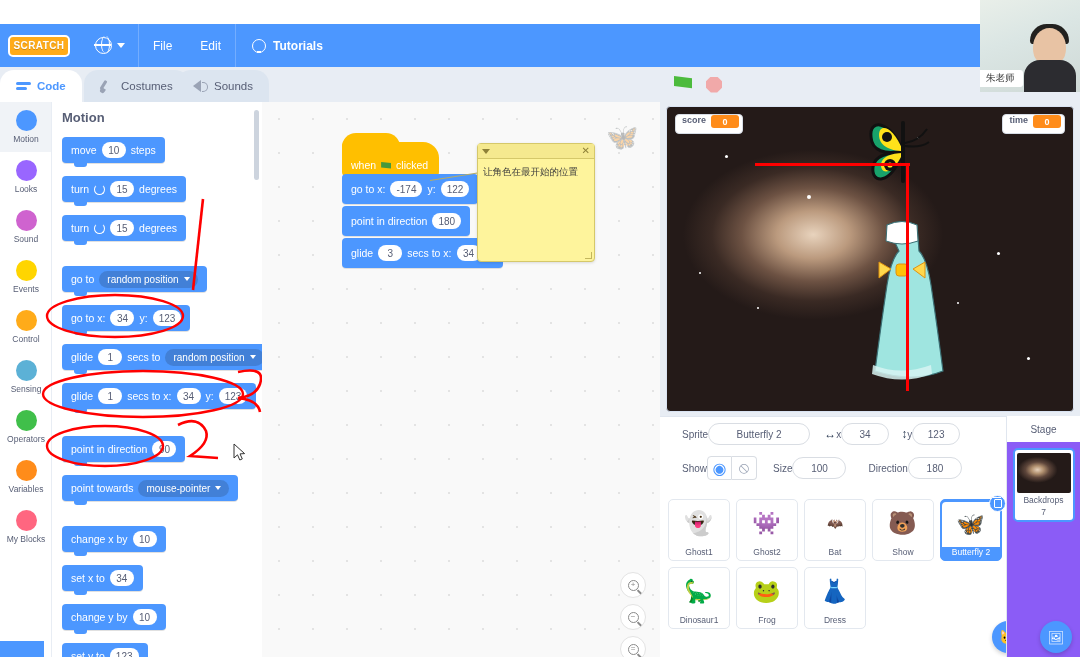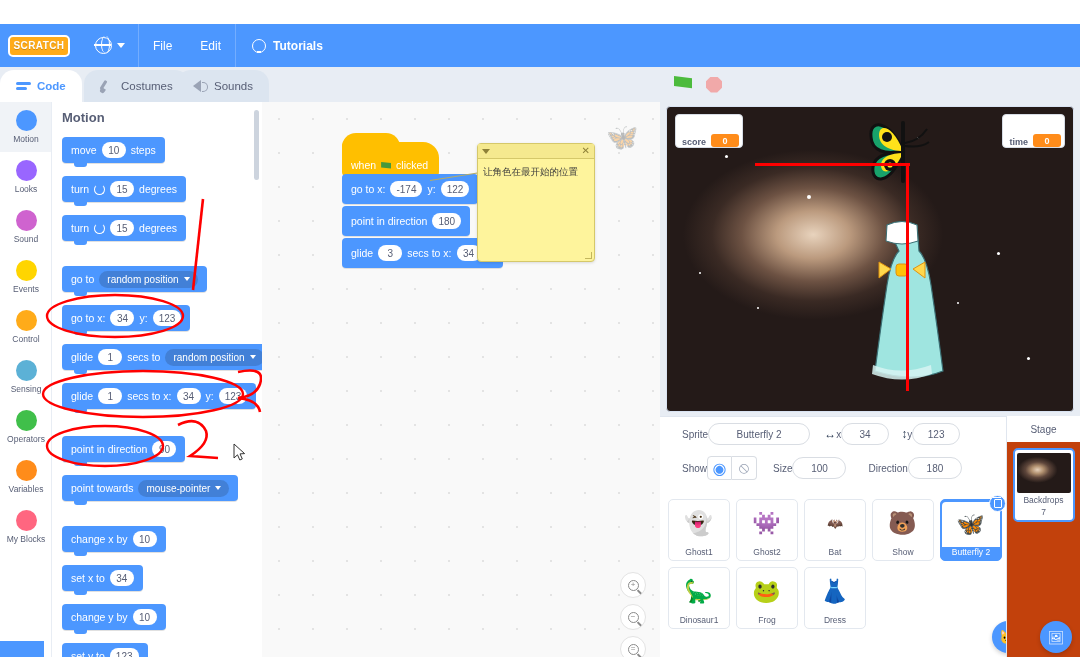--- a/index.html
+++ b/index.html
@@ -243,22 +243,22 @@
   .stage {
     position:relative; width:408px; height:306px; border-radius:4px;
     overflow:hidden; border:1px solid #d9e3f2;
     background:
       radial-gradient(ellipse 130px 85px at 36% 42%, #e8d3bd 0%, #bb9a7e 28%, #6d5243 55%, #3a2a24 78%, #241a18 100%),
       radial-gradient(ellipse 260px 190px at 40% 45%, rgba(120,90,70,.55), rgba(20,14,13,0) 72%),
       #16100f;
   }
   .star { position:absolute; background:#fff; border-radius:50%; }
   .monitor {
-    position:absolute; top:7px; height:34px; background:#fff; border-radius:4px;
-    display:flex; align-items:flex-end; gap:5px; padding:0 3px 0 6px;
+    position:absolute; top:7px; height:20px; background:#fff; border-radius:4px;
+    display:flex; align-items:flex-start; gap:5px; padding:0 3px 0 6px;
     font-size:9px; font-weight:bold; color:#575e75; border:1px solid #d6dce5;
   }
   .mon-val {
     background:#ff8c1a; color:#fff; border-radius:3px; min-width:28px; height:13px;
     display:flex; align-items:center; justify-content:center; font-size:9px;
   }
   .redline { position:absolute; background:#ff0000; }
   .dress {
     position:absolute; left:188px; top:110px; width:94px; height:172px;
   }
@@ -304,21 +304,21 @@
     display:flex; align-items:center; justify-content:center; cursor:pointer;
   }
   .trash-badge .tc { width:8px;height:9px;border:1.3px solid #fff;border-radius:1px;
                      position:relative; }
   .trash-badge .tc::before { content:""; position:absolute;left:-1.3px;top:-3px;
                      width:8px;height:1.3px;background:#fff; }
 
   
   .stage-col {
     position:absolute; left:1006px; top:416px; width:74px; height:241px;
-    background:#c2410c; border-left:1px solid #e0e6ef;
+    background:#8b5cf6; border-left:1px solid #e0e6ef;
   }
   .stage-col-hdr { height:26px; display:flex; align-items:center; justify-content:center;
                    font-size:10px; color:#575e75; background:#fff; }
   .stage-card {
     margin:6px auto 0; width:62px; background:#fff; border:2px solid #4c97ff;
     border-radius:5px; padding:3px; display:flex; flex-direction:column;
     align-items:center; gap:2px; cursor:pointer;
   }
   .stage-thumb {
     width:54px; height:40px; border-radius:2px;
@@ -727,16 +727,24 @@
     </div>
     <div class="fab" style="right:8px;bottom:4px;">
       <span style="font-size:13px;">🖼</span>
     </div>
   </div>
 
   <svg class="cursor-arrow" width="14" height="19" viewBox="0 0 14 19">
     <path d="M1 1 L1 15 L4.5 11.8 L6.8 17 L9.3 15.9 L7 10.9 L11.6 10.6 Z" fill="#ffffff" stroke="#333" stroke-width="1"></path>
   </svg>
 
+  <div class="webcam">
+    <div class="wc-person">
+      <div class="wc-hair"></div>
+      <div class="wc-head"></div>
+      <div class="wc-body"></div>
+    </div>
+    <div class="wc-name">朱老师</div>
+  </div>
 
   <div class="taskbar-bit"></div>
 
 </div>
 
 </body></html>

